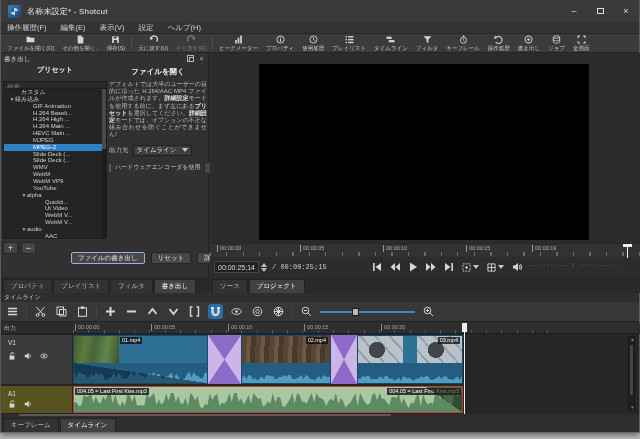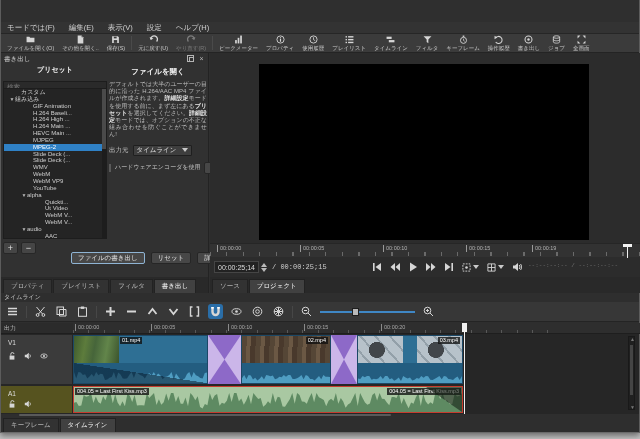--- a/index.html
+++ b/index.html
@@ -150,23 +150,38 @@
   .tl-tabs{position:absolute;left:0;top:124px;height:15px;width:100%;display:flex;align-items:flex-end;padding-left:2px;gap:1px;background:#2e2e2e;}
   .tl-hscroll{position:absolute;left:0;top:121px;width:100%;height:3px;}
   .tl-hscroll .hth{position:absolute;left:18px;top:0;width:372px;height:2px;background:#5a5a5a;border-radius:1px;}
 </style>
 </head>
 <body>
 
 <div id="app">
 <div id="win">
 
+  <div class="titlebar">
+    <div class="appico"></div>
+    <span class="wtitle">名称未設定* - Shotcut</span>
+    <div class="wctrls">
+      <div class="wbtn">
+            <span>–</span>
+          </div>
+      <div class="wbtn">
+            <span class="maxbox"></span>
+          </div>
+      <div class="wbtn">
+            <span>×</span>
+          </div>
+    </div>
+  </div>
 
   <div class="menubar">
-    <span>モードでは(F)</span>
+    <span>操作履歴(F)</span>
     <span>編集(E)</span>
     <span>表示(V)</span>
     <span>設定</span>
     <span>ヘルプ(H)</span>
   </div>
 
   <div class="toolbar">
     <div class="tbtn">
       <svg viewBox="0 0 16 16">
             <path class="f" d="M1 3h5l1.5 2H15v8H1z"></path>

